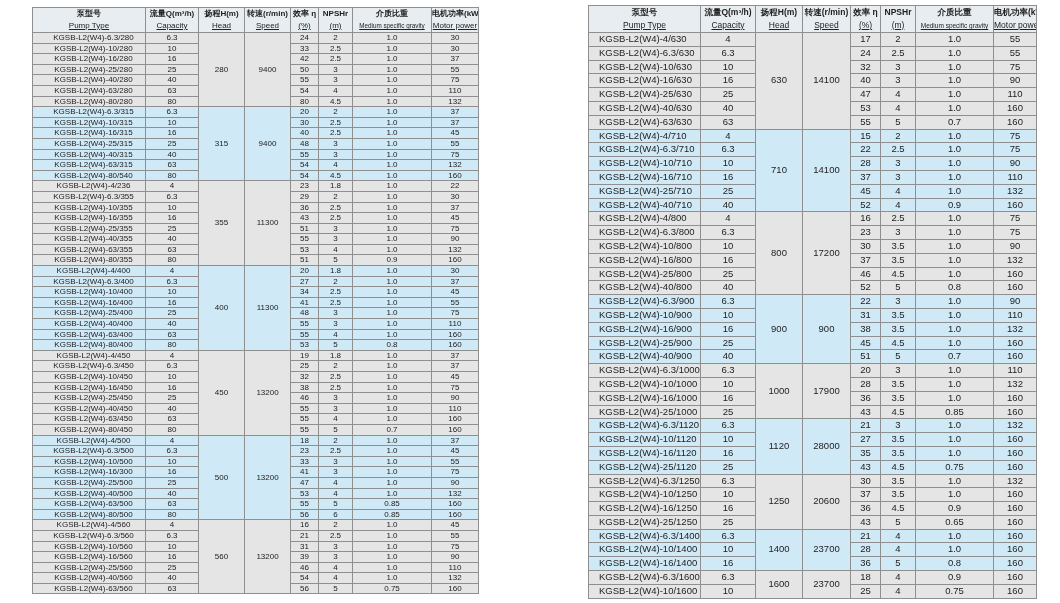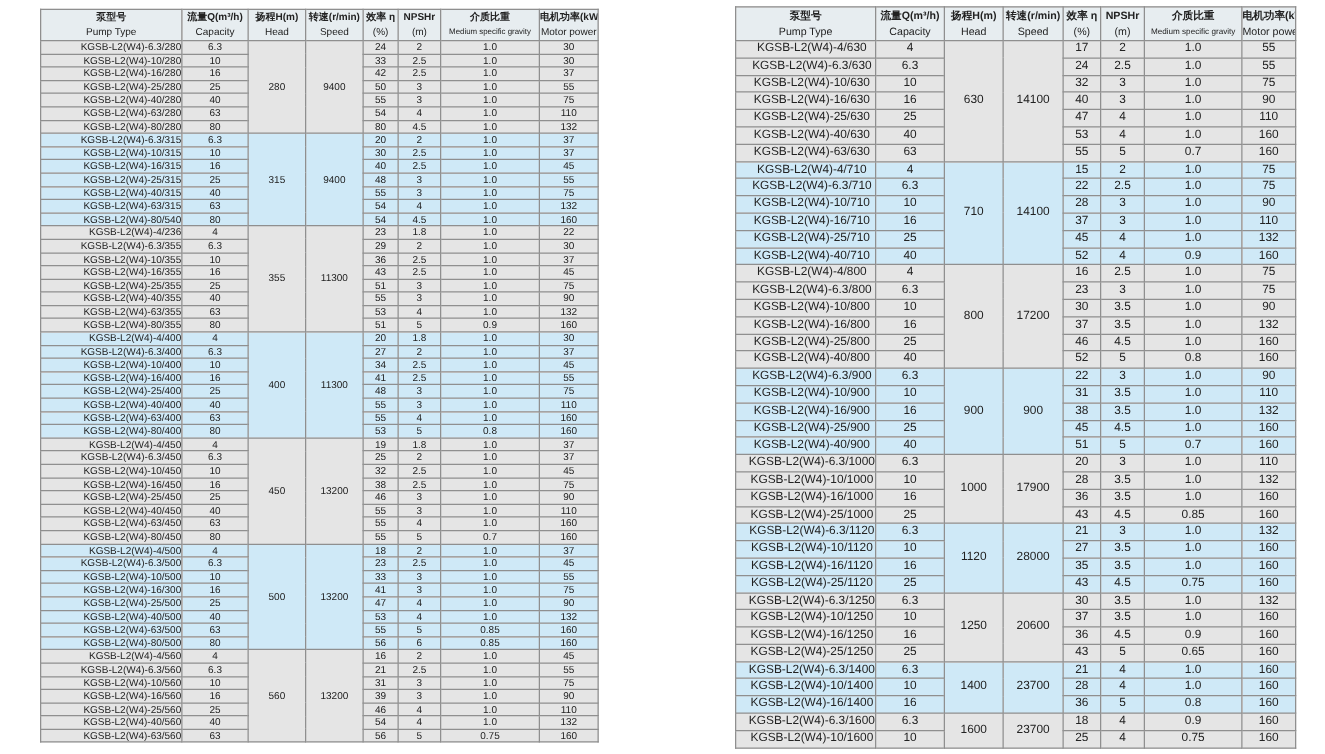--- a/index.html
+++ b/index.html
@@ -8,36 +8,36 @@
     font-family:"Liberation Sans", sans-serif;color:#222;
   }
   table{border-collapse:collapse;table-layout:fixed;position:absolute;background:#e5e5e5;}
   td,th{
     border:1px solid var(--border,#8f8f8f);
     text-align:center;vertical-align:middle;
     padding:0;overflow:hidden;white-space:nowrap;
   }
   thead th{background:var(--header-bg,#e7edf0);font-weight:bold;}
   .zh{font-weight:bold;}
-  .en{font-weight:normal;}
+  .en{font-weight:normal;text-decoration:underline;}
   tr.shaded td{background:var(--band,#cfe9f7);}
 
   
   .t-left{left:32px;top:7px;width:446px;}
   .t-left td{font-size:8px;height:9.6px;line-height:9.6px;}
   .t-left thead th{height:13px;font-size:8px;line-height:12px;}
   .t-left .en.small{font-size:6.3px;}
-  .t-left td.model{text-align:right;padding-left:9px;}
+  .t-left td.model{text-align:center;padding-left:9px;}
 
   
   .t-right{left:588px;top:5px;width:448px;}
   .t-right td{font-size:9.5px;height:12.8px;line-height:12.8px;}
   .t-right thead th{height:14px;font-size:8.5px;line-height:13px;}
   .t-right .en.small{font-size:6.5px;}
-  .t-right td.model{text-align:center;padding-left:10px;}
+  .t-right td.model{text-align:left;padding-left:10px;}
 </style>
 </head>
 <body>
 
 <table class="t-left">
   <colgroup>
     <col style="width:113px">
       <col style="width:53px">
       <col style="width:46px">
       <col style="width:46px">

